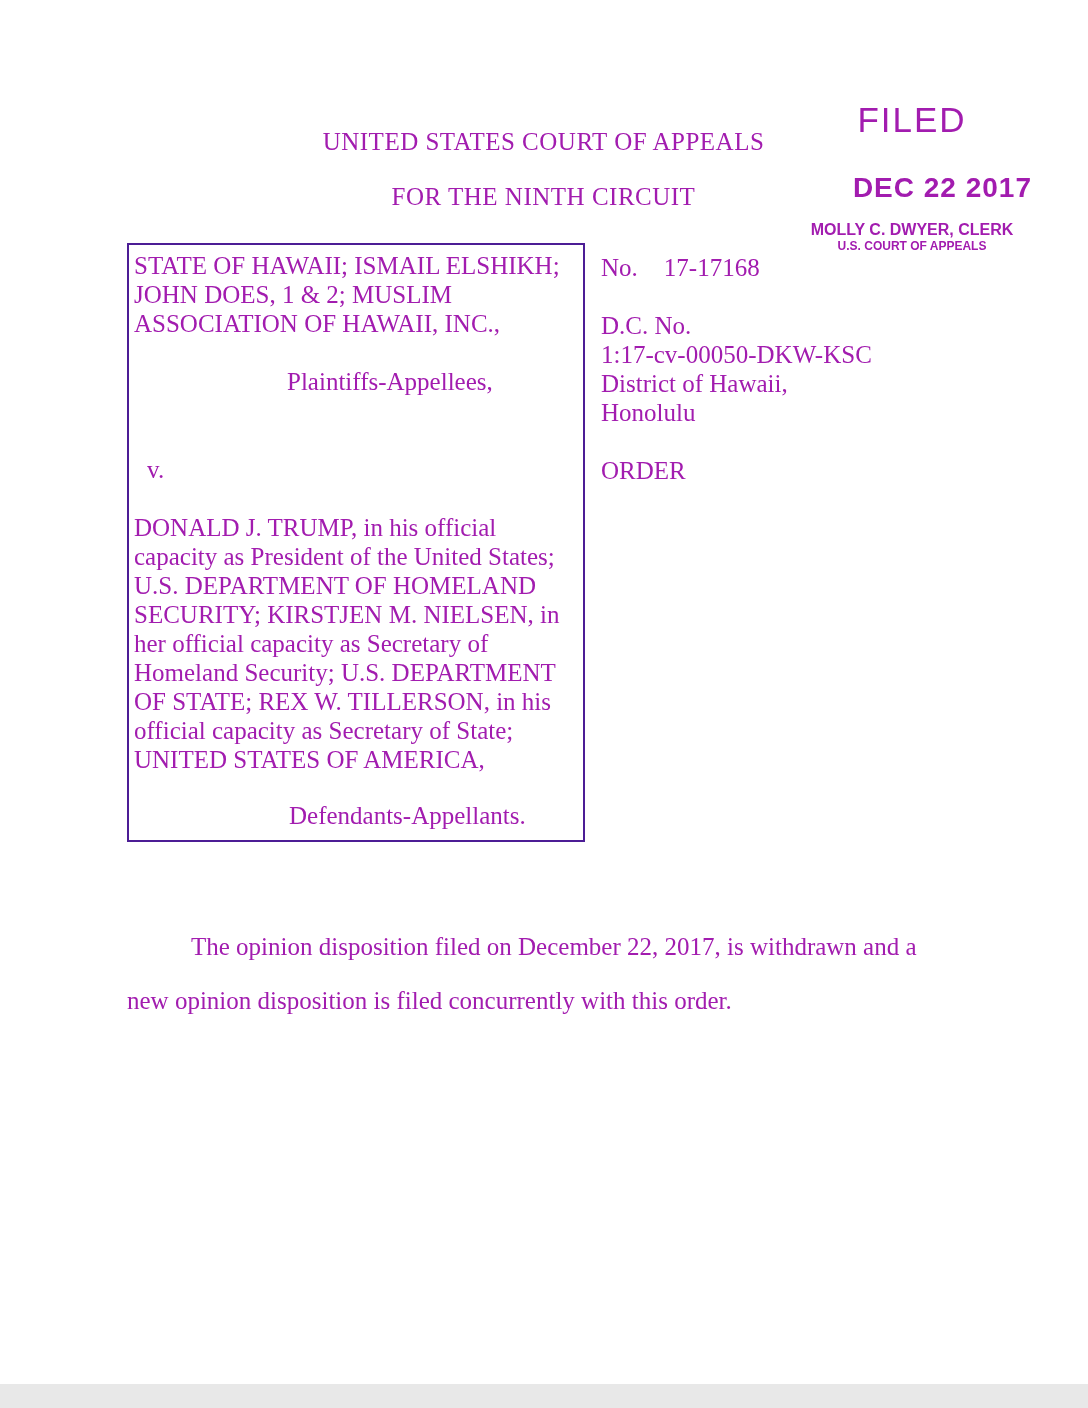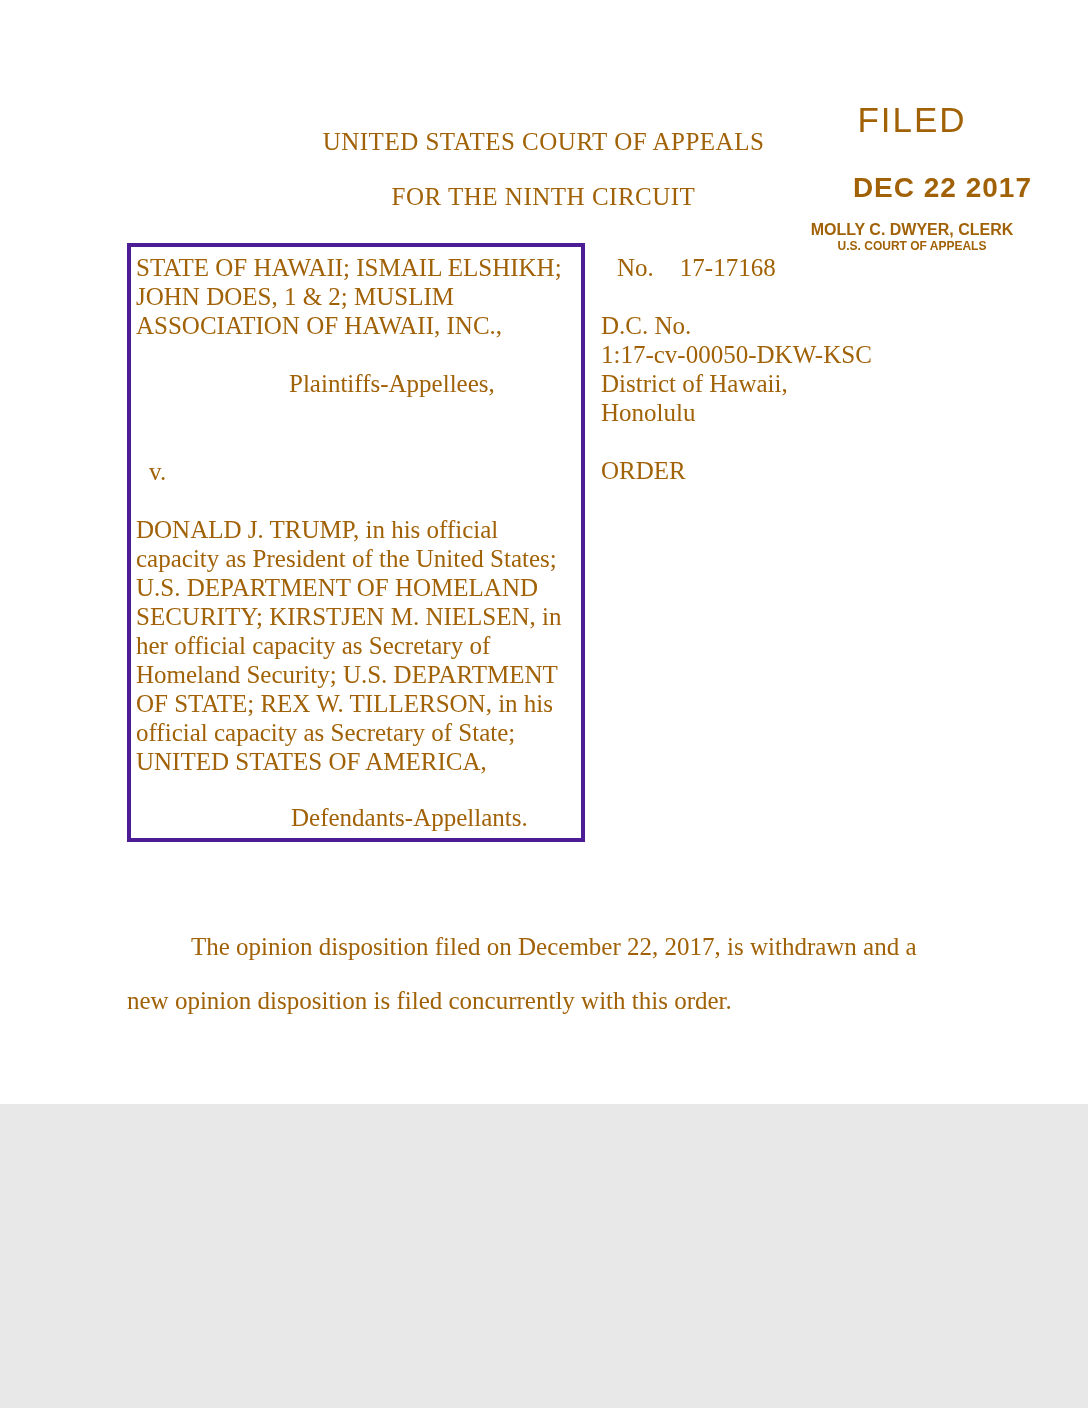--- a/index.html
+++ b/index.html
@@ -3,24 +3,24 @@
 <meta charset="utf-8">
 <style>
   html, body {
     margin: 0;
     padding: 0;
     background: #e8e8e8;
   }
   .page {
     position: relative;
     width: 1088px;
-    height: 1104px;
+    height: 1384px;
     margin: 0 auto;
     background: #ffffff;
-    color: #a16207;
+    color: #a21caf;
     font-family: "Liberation Serif", "DejaVu Serif", serif;
     font-size: 25px;
     line-height: 29px;
     overflow: hidden;
   }
   .abs { position: absolute; }
   .pre { white-space: pre; }
   .center { text-align: center; }
 
   
@@ -62,31 +62,31 @@
   .clerk-office {
     font-size: 12px;
     line-height: 17px;
     font-weight: 700;
   }
 
   
   .caption-box {
     left: 127px; top: 243px;
     width: 458px; height: 599px;
-    border: 4px solid #4c1d95;
+    border: 2px solid #4c1d95;
     box-sizing: border-box;
   }
   .plaintiffs-names { left: 5px; top: 6px; }
   .plaintiffs-role  { left: 158px; top: 122px; }
   .versus           { left: 18px;  top: 210px; }
   .defendants-names { left: 5px;  top: 268px; }
   .defendants-role  { left: 160px; top: 556px; }
 
   
-  .case-number-line { left: 617px; top: 253px; }
+  .case-number-line { left: 601px; top: 253px; }
   .case-number-value { margin-left: 26px; }
   .district-court-info { left: 601px; top: 311px; }
   .order-label { left: 601px; top: 456px; }
 
   
   .panel-line { left: 127px; top: 872px; width: 840px; }
   .order-paragraph {
     left: 127px; top: 920px; width: 840px;
     line-height: 54px;
     text-indent: 64px;

